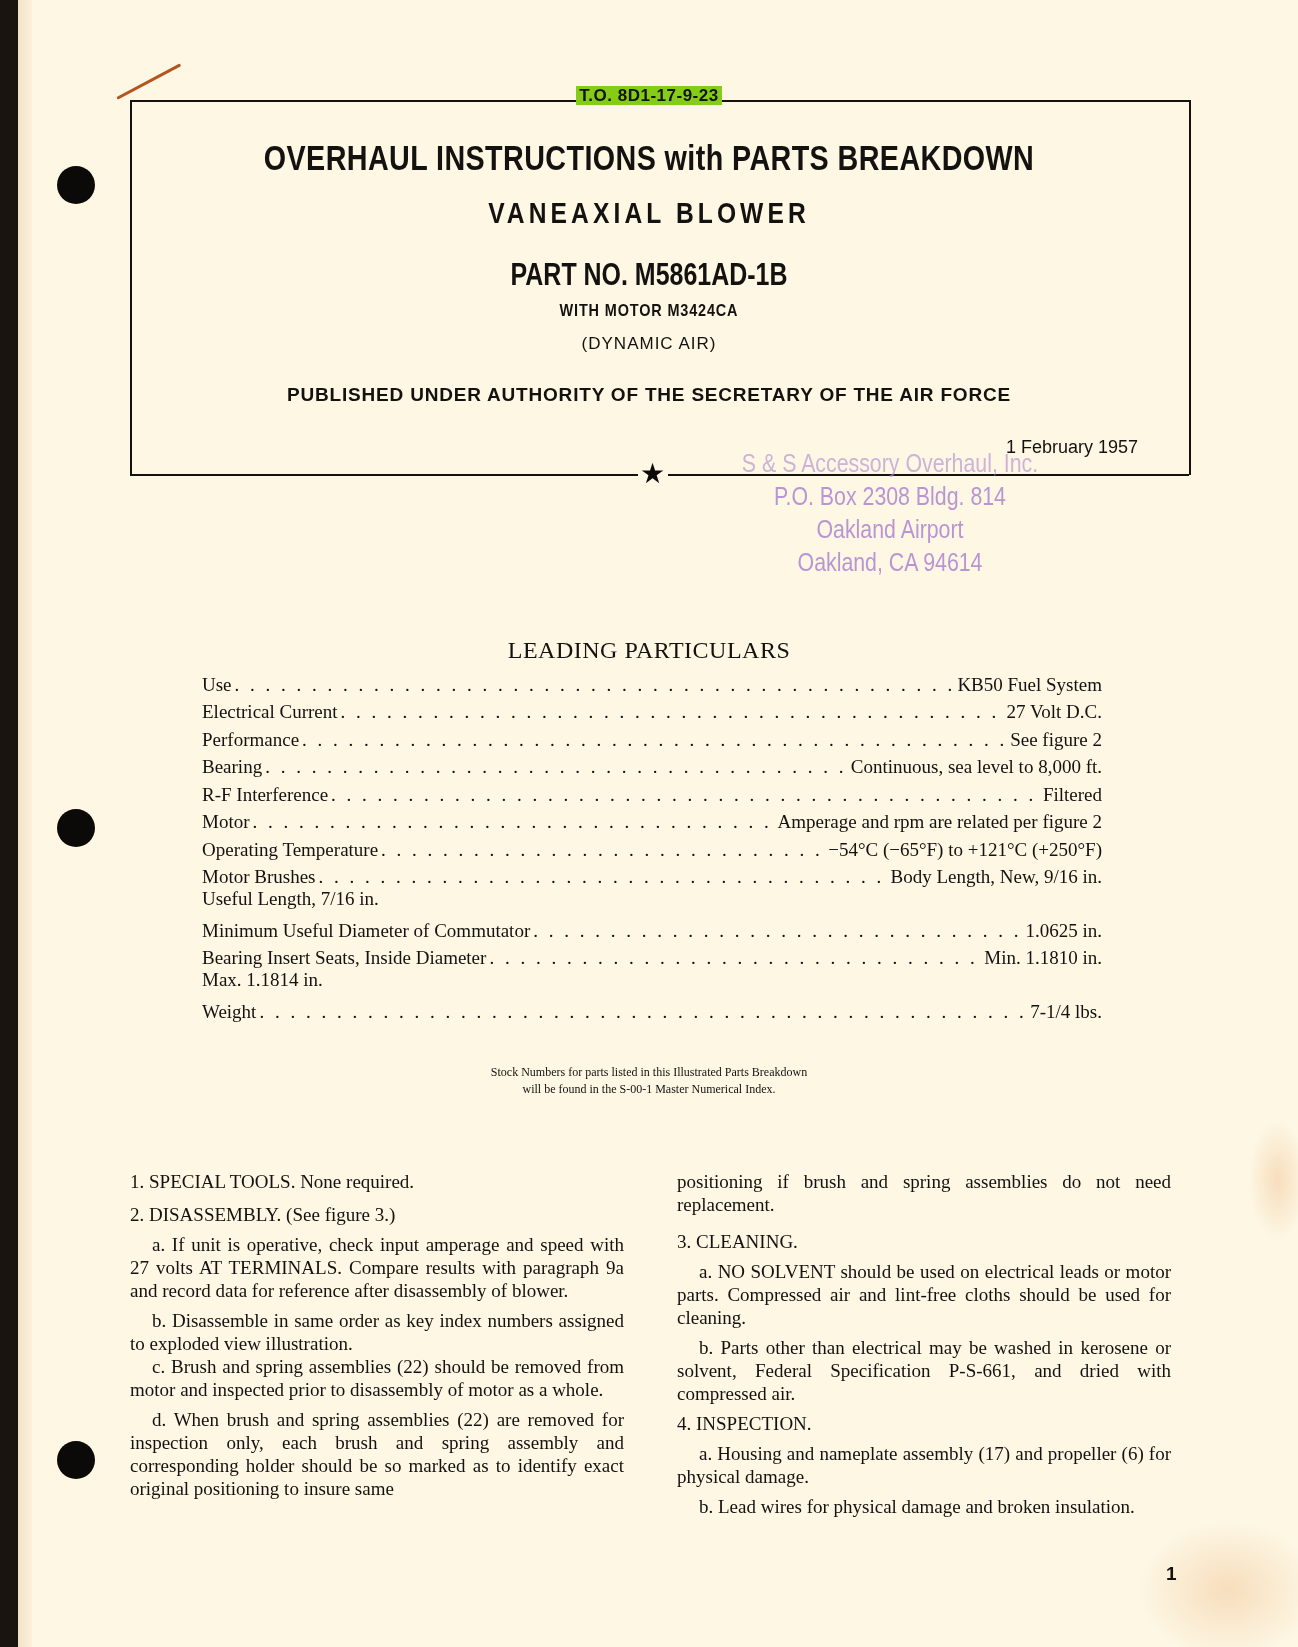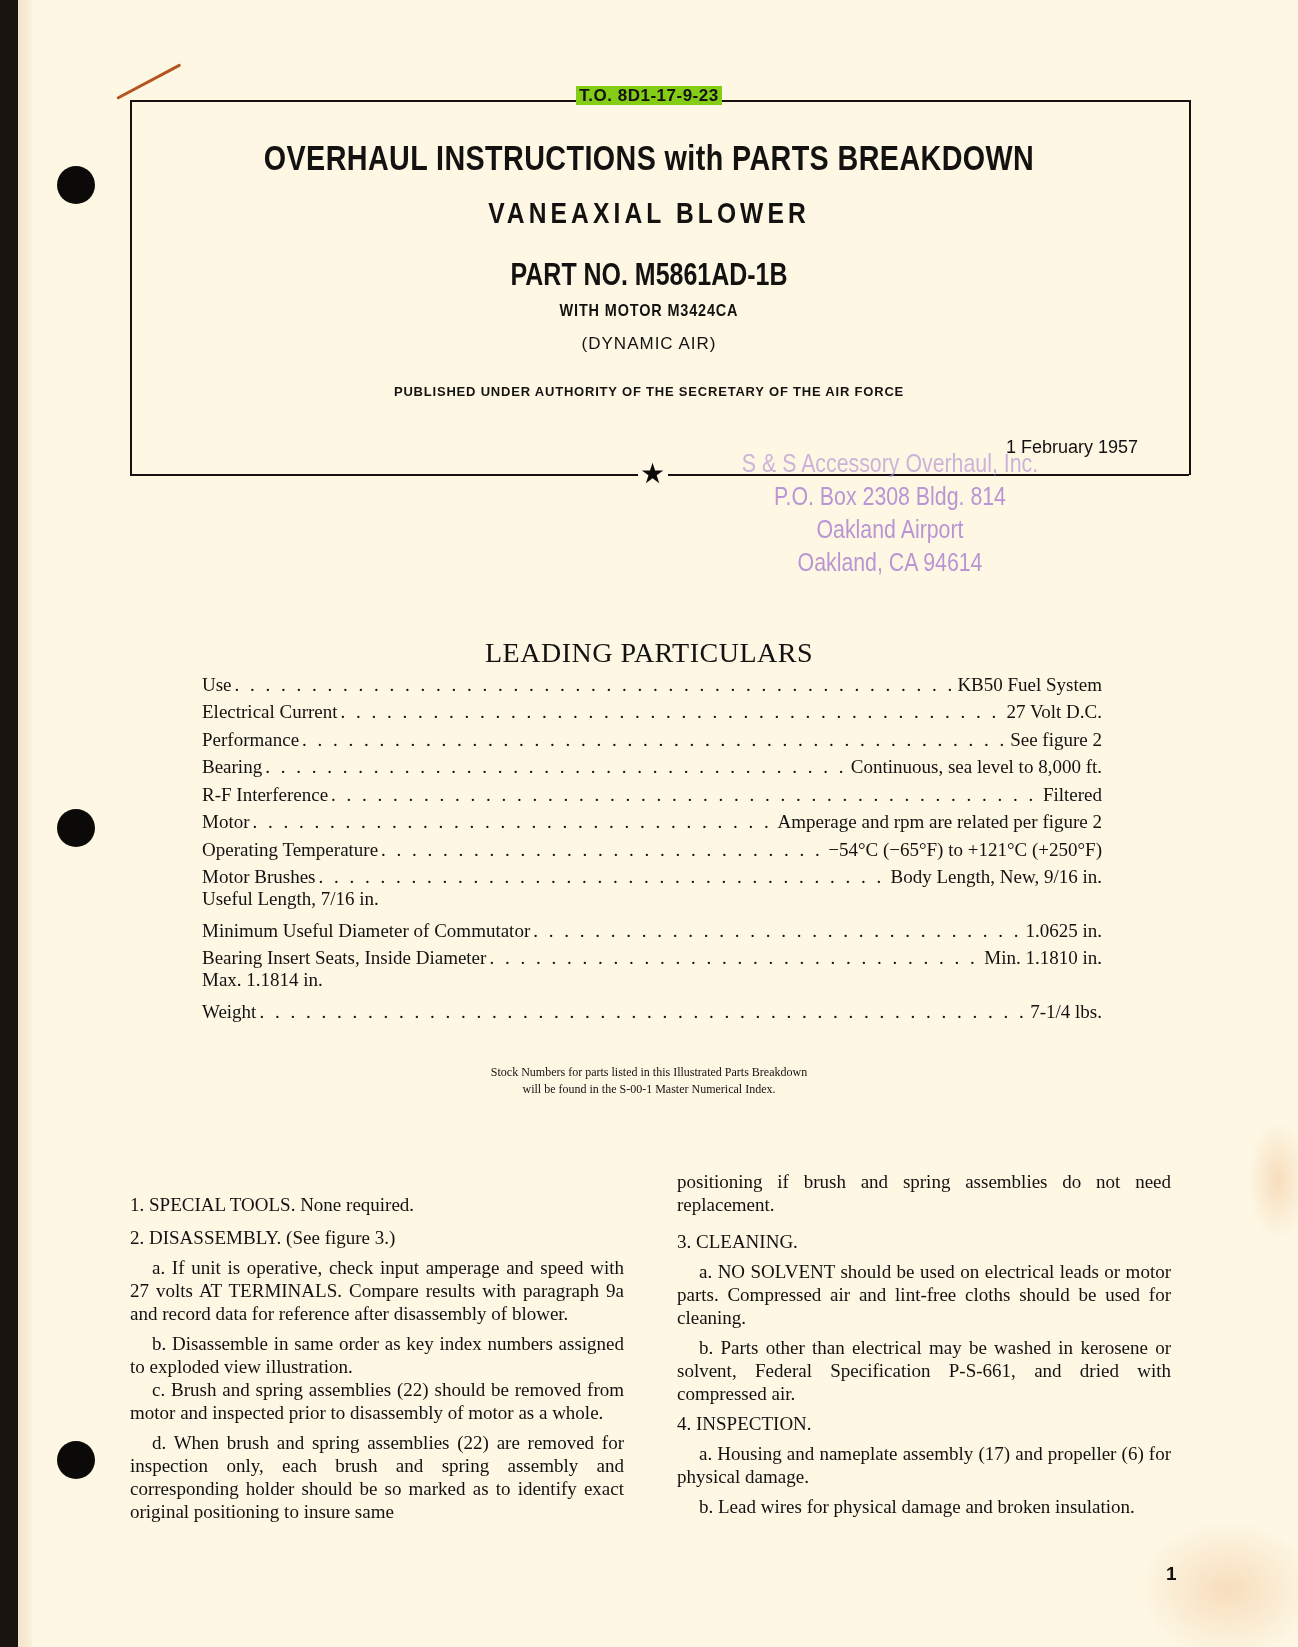--- a/index.html
+++ b/index.html
@@ -12,26 +12,26 @@
   .box { position:absolute; left:130px; top:100px; width:1057px; height:375px; border:2px solid #141210; border-top:none; border-bottom:none; }
   .rule { position:absolute; height:2px; background:#141210; }
   .to-label { position:absolute; top:86px; left:0; width:100%; text-align:center; font-family:"Liberation Sans", sans-serif; font-weight:bold; font-size:17px; letter-spacing:0.5px; }
   .to-label span { background:#84cc16; padding:0 3px; }
   .center { position:absolute; left:0; width:1298px; text-align:center; font-family:"Liberation Sans", sans-serif; font-weight:bold; }
   .t1 { top:138px; font-size:35px; transform:scaleX(0.82); letter-spacing:0.5px; }
   .t2 { top:196px; font-size:30px; letter-spacing:5px; transform:scaleX(0.82); }
   .t3 { top:256px; font-size:32px; transform:scaleX(0.78); }
   .t4 { top:301px; font-size:17px; letter-spacing:1px; transform:scaleX(0.85); }
   .t5 { top:334px; font-size:17px; font-weight:normal; letter-spacing:1px; }
-  .t6 { top:384px; font-size:13px; letter-spacing:0.8px; }
+  .t6 { top:384px; font-size:19px; letter-spacing:0.8px; }
   .date { position:absolute; top:437px; right:160px; font-family:"Liberation Sans", sans-serif; font-size:18px; }
   .star { position:absolute; left:640px; top:460px; font-size:28px; line-height:28px; color:#0c0a08; }
   .stamp { position:absolute; left:650px; top:447px; width:480px; text-align:center; color:#b48ed2; font-family:"Liberation Sans", sans-serif; font-size:26px; line-height:33px; transform:scaleX(0.82); opacity:0.92; }
   .stamp div:first-child { opacity:0.7; }
-  .lp-title { position:absolute; top:637px; left:0; width:1298px; text-align:center; font-size:28px; letter-spacing:0.5px; }
+  .lp-title { position:absolute; top:637px; left:0; width:1298px; text-align:center; font-size:24px; letter-spacing:0.5px; }
   .lp { position:absolute; left:202px; width:900px; top:668px; font-size:19px; }
   .lp-row { display:flex; align-items:flex-end; height:27.5px; }
   .lp-row .lab { white-space:nowrap; }
   .lp-row .dots { flex:1; overflow:hidden; white-space:nowrap; margin:0 3px; letter-spacing:3px; }
   .lp-row .dots::after { content:". . . . . . . . . . . . . . . . . . . . . . . . . . . . . . . . . . . . . . . . . . . . . . . . . . . . . . . . . . . . . . . . . . . . . . . . . . . . . . . . . . . . . ."; }
   .lp-row .val { white-space:nowrap; text-align:right; }
   .lp-cont { height:26px; }
   .stock { position:absolute; top:1064px; left:0; width:1298px; text-align:center; font-size:12px; line-height:17px; }
   .col { position:absolute; top:1170px; width:494px; font-size:19px; line-height:23px; }
   .col.left { left:130px; }
@@ -137,21 +137,21 @@
       <span class="val">7-1/4 lbs.</span>
     </div>
 </div>
 
 <div class="stock">
   <div>Stock Numbers for parts listed in this Illustrated Parts Breakdown</div>
   <div>will be found in the S-00-1 Master Numerical Index.</div>
 </div>
 
 <div class="col left">
-  <p class="h" style="margin-bottom:10px;margin-top:23px;">1. SPECIAL TOOLS. None required.</p>
+  <p class="h" style="margin-bottom:10px;">1. SPECIAL TOOLS. None required.</p>
   <p class="h">2. DISASSEMBLY. (See figure 3.)</p>
   <p class="sub">a. If unit is operative, check input amperage and speed with 27 volts AT TERMINALS. Compare results with paragraph 9a and record data for reference after disassembly of blower.</p>
   <p class="sub tight">b. Disassemble in same order as key index numbers assigned to exploded view illustration.</p>
   <p class="sub">c. Brush and spring assemblies (22) should be removed from motor and inspected prior to disassembly of motor as a whole.</p>
   <p class="sub">d. When brush and spring assemblies (22) are removed for inspection only, each brush and spring assembly and corresponding holder should be so marked as to identify exact original positioning to insure same</p>
 </div>
 
 <div class="col right">
   <p style="margin-bottom:14px;">positioning if brush and spring assemblies do not need replacement.</p>
   <p class="h">3. CLEANING.</p>

